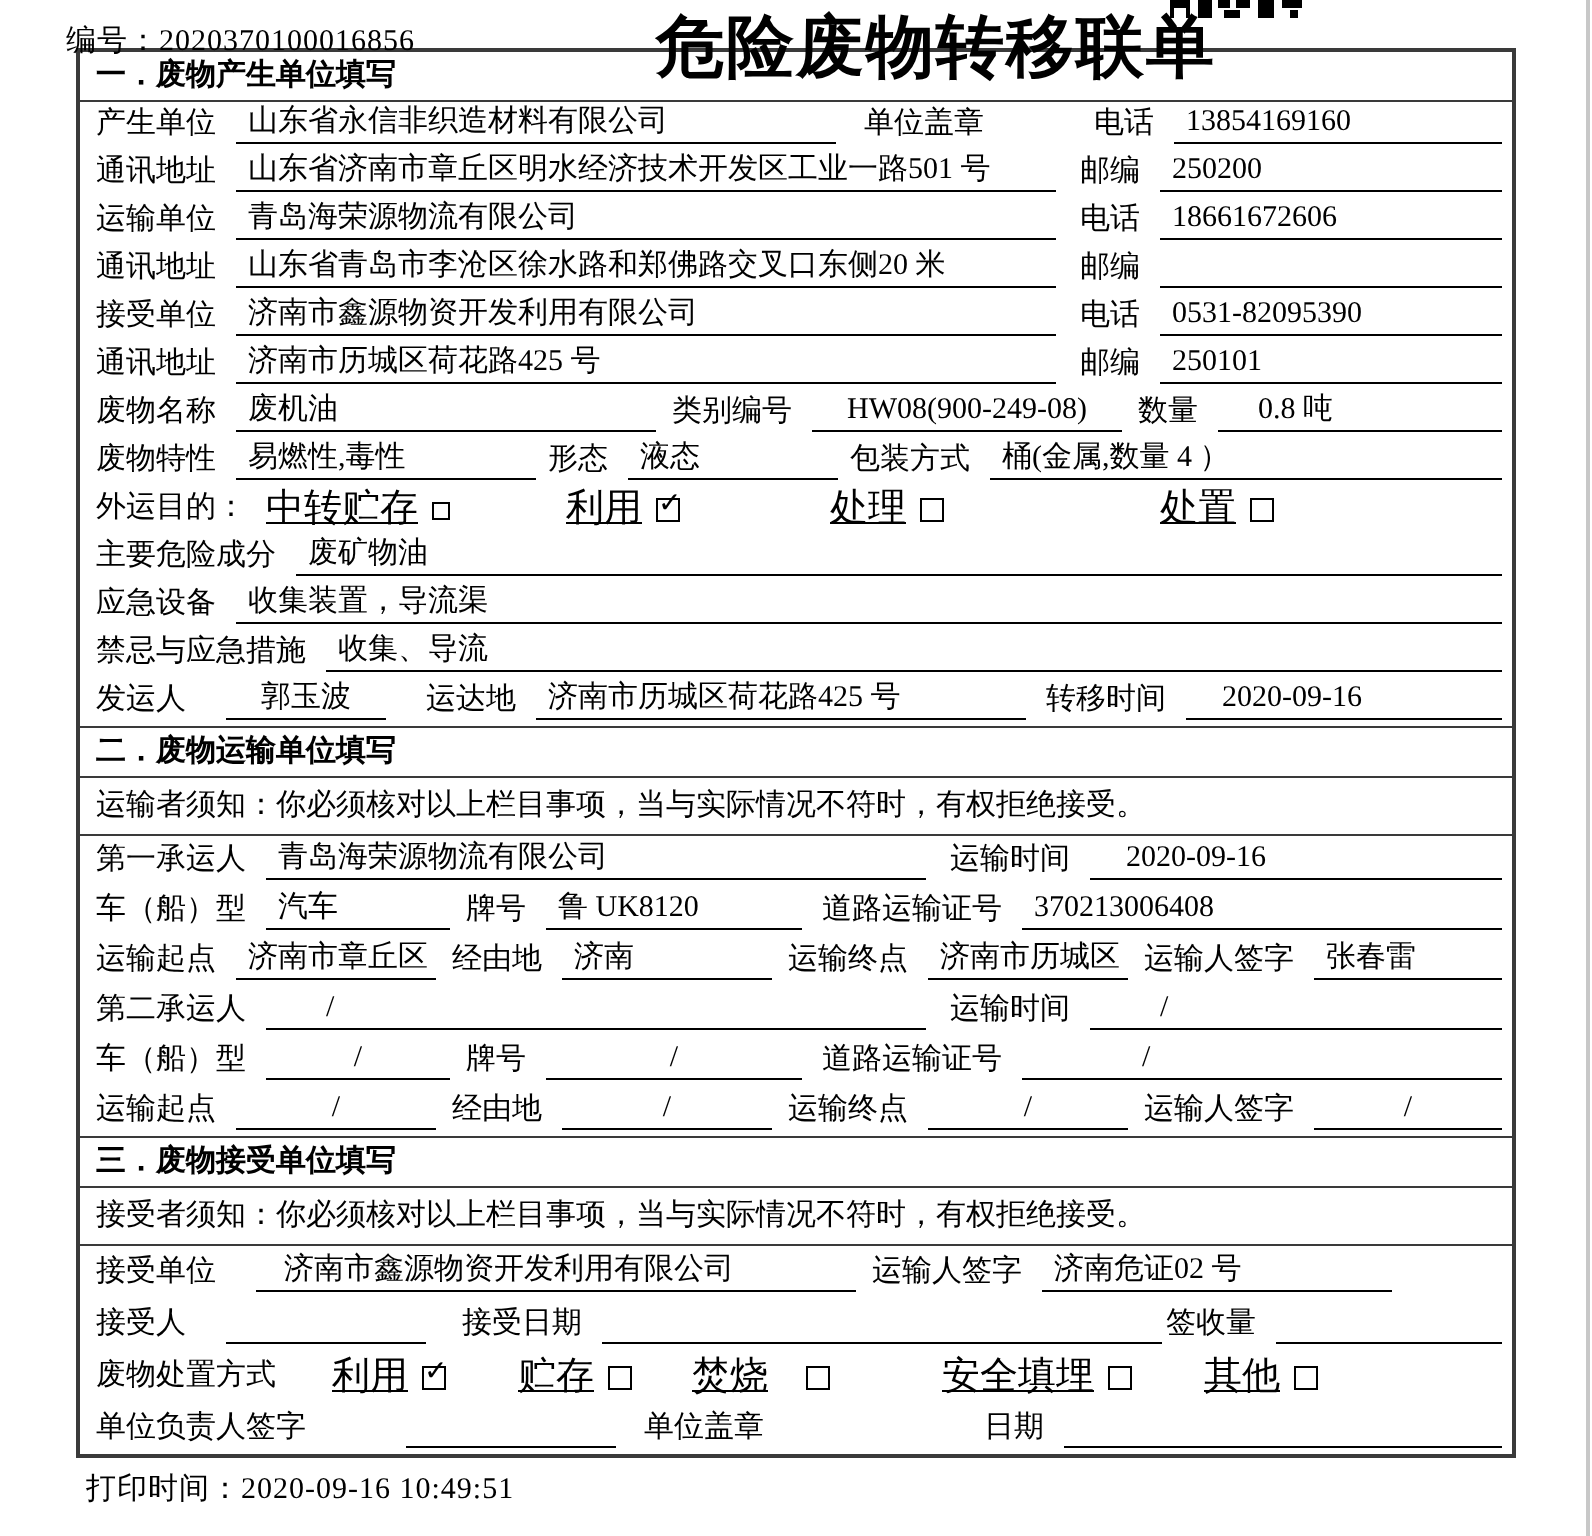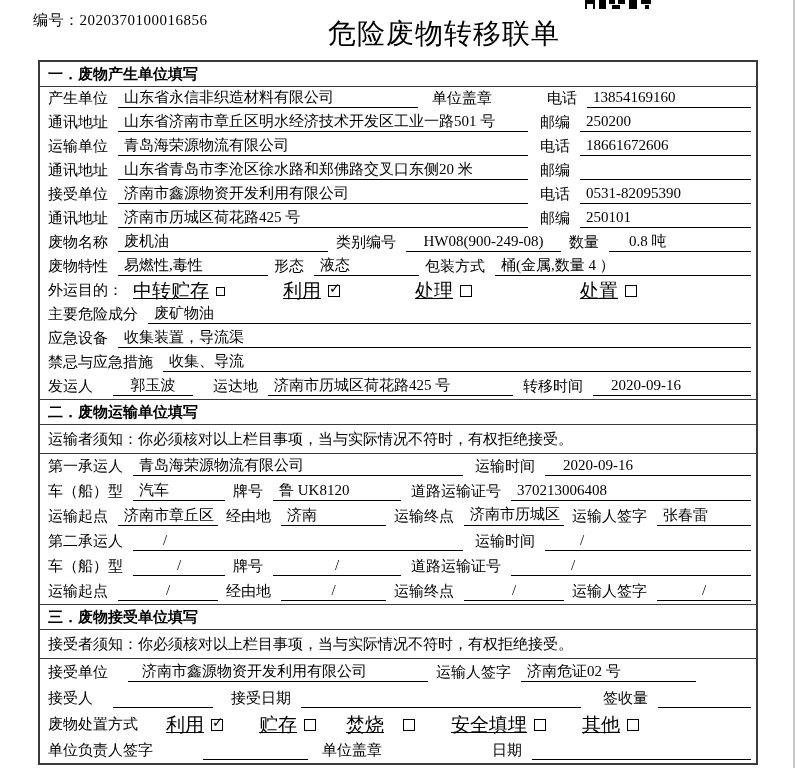--- a/index.html
+++ b/index.html
@@ -3,23 +3,23 @@
 <meta charset="utf-8">
 <style>
   * { margin:0; padding:0; box-sizing:border-box; }
   html,body { background:#ffffff; }
   body {
     width:796px; height:768px; position:relative; overflow:hidden;
     font-family:"Liberation Serif","DejaVu Serif",serif;
     color:#000;
   }
   .page-edge { position:absolute; top:0; right:1px; width:2px; height:100%; background:#c8c8c8; }
-  .topbar { position:relative; height:60px; }
+  .topbar { position:relative; height:24px; }
   .doc-number { position:absolute; left:33px; top:11px; font-size:15px; letter-spacing:0.5px; }
-  .doc-title { position:absolute; left:328px; top:15px; font-size:28px; font-weight:normal; letter-spacing:1px; }
+  .doc-title { position:absolute; left:328px; top:1px; font-size:34px; font-weight:bold; letter-spacing:1px; }
   .qr { position:absolute; left:585px; top:0; }
 
   .form {
     margin-left:38px; width:720px;
     border:2px solid #3a3a3a;
   }
   .sec { border-top:1px solid #3a3a3a; }
   .sec:first-child { border-top:none; }
   .sec-header {
     font-weight:bold; font-size:15px; line-height:19px;
@@ -234,40 +234,40 @@
           <span class="lbl">接受单位</span>
           <span class="ul" style="flex: 0 0 300px; margin-left: 10px; padding-left: 14px;">济南市鑫源物资开发利用有限公司</span>
           <span class="lbl" style="margin-left: 8px;">运输人签字</span>
           <span class="ul" style="flex: 0 0 175px;">济南危证02 号</span>
         </div>
         <div class="row h2">
           <span class="lbl">接受人</span>
           <span class="ul" style="flex: 0 0 100px; margin-left: 10px;"></span>
           <span class="lbl" style="margin-left: 18px;">接受日期</span>
           <span class="ul" style="flex: 0 0 280px;"></span>
-          <span class="lbl" style="margin-left: 22px;">签收量</span>
+          <span class="lbl" style="margin-left: 2px;">签收量</span>
           <span class="ul"></span>
         </div>
         <div class="row h2">
           <span class="lbl">废物处置方式</span>
           <span class="chk" style="margin-left: 18px;">
             <span class="chk-lbl">利用</span>
             <span class="cb">
               <span class="tick">✓</span>
             </span>
           </span>
           <span class="chk" style="margin-left: 36px; margin-top: 28px;">
             <span class="chk-lbl">贮存</span>
             <span class="cb"></span>
           </span>
           <span class="chk" style="margin-left: 30px; gap: 12px;">
             <span class="chk-lbl">焚烧</span>
             <span class="cb"></span>
           </span>
-          <span class="chk" style="margin-left: 36px;">
+          <span class="chk" style="margin-left: 56px;">
             <span class="chk-lbl">安全填埋</span>
             <span class="cb"></span>
           </span>
           <span class="chk" style="margin-left: 36px;">
             <span class="chk-lbl">其他</span>
             <span class="cb"></span>
           </span>
         </div>
         <div class="row h2">
           <span class="lbl">单位负责人签字</span>

